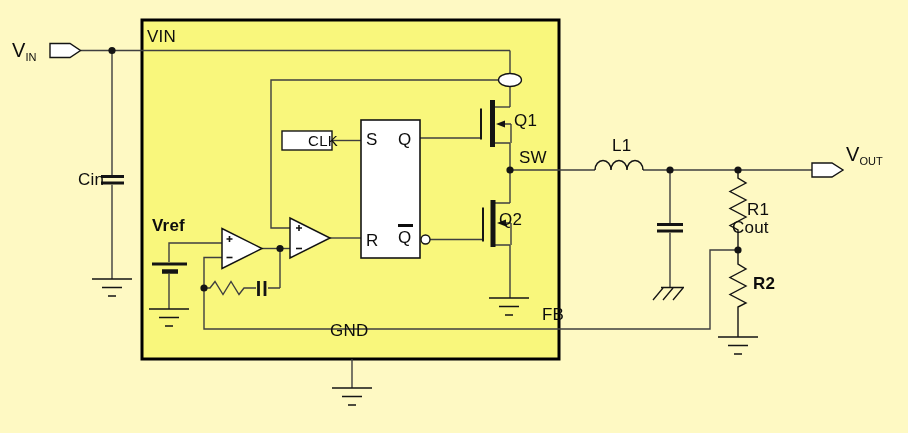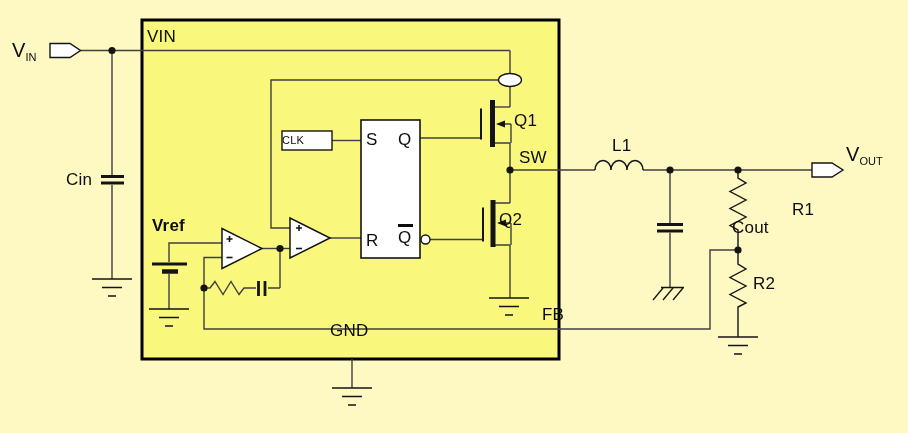--- a/index.html
+++ b/index.html
@@ -7,21 +7,21 @@
     position:relative; width:908px; height:433px; background:#fef9c3;
     font-family:"Liberation Sans", sans-serif; overflow:hidden;
   }
   #schematic-svg { position:absolute; left:0; top:0; }
   .lbl {
     position:absolute; font-size:17px; color:#0d0d0d;
     white-space:nowrap; line-height:1.15; letter-spacing:0.2px;
   }
   .term { font-size:20px; }
   .term .sub { font-size:11px; vertical-align:-4px; letter-spacing:0; }
-  .clk-lbl { width:50px; font-size:11px; line-height:19px; }
+  .clk-lbl { width:50px; text-align:center; font-size:15px; line-height:19px;padding-left:16px; }
   .qbar-wrap { position:absolute; }
   .qbar-line { width:15px; height:2.5px; background:#0d0d0d; margin:0 0 1.5px 0; }
 </style>
 </head>
 <body>
 
 <div id="stage">
 
   <svg id="schematic-svg" width="908" height="433" viewBox="0 0 908 433">
 
@@ -145,19 +145,19 @@
   <div class="lbl" style="left:366px; top:231px;">R</div>
   <div class="qbar-wrap" style="left:398px; top:224px;">
     <div class="qbar-line"></div>
     <div class="lbl" style="position:static;">Q</div>
   </div>
 
   <div class="lbl" style="left:514px; top:111px;">Q1</div>
   <div class="lbl" style="left:499px; top:210px;">Q2</div>
   <div class="lbl" style="left:152px; top:216px;font-weight:bold;">Vref</div>
 
-  <div class="lbl" style="left:66px; top:170px;">Cin</div>
+  <div class="lbl" style="left:78px; top:170px;">Cin</div>
   <div class="lbl" style="left:612px; top:136px;">L1</div>
   <div class="lbl" style="left:684px; top:218px;margin-left:48px;">Cout</div>
-  <div class="lbl" style="left:792px; top:200px;">R1</div>
-  <div class="lbl" style="left:753px; top:274px;">R2</div>
+  <div class="lbl" style="left:747px; top:200px;">R1</div>
+  <div class="lbl" style="left:753px; top:274px;font-weight:bold;">R2</div>
 
 </div>
 
 </body></html>

